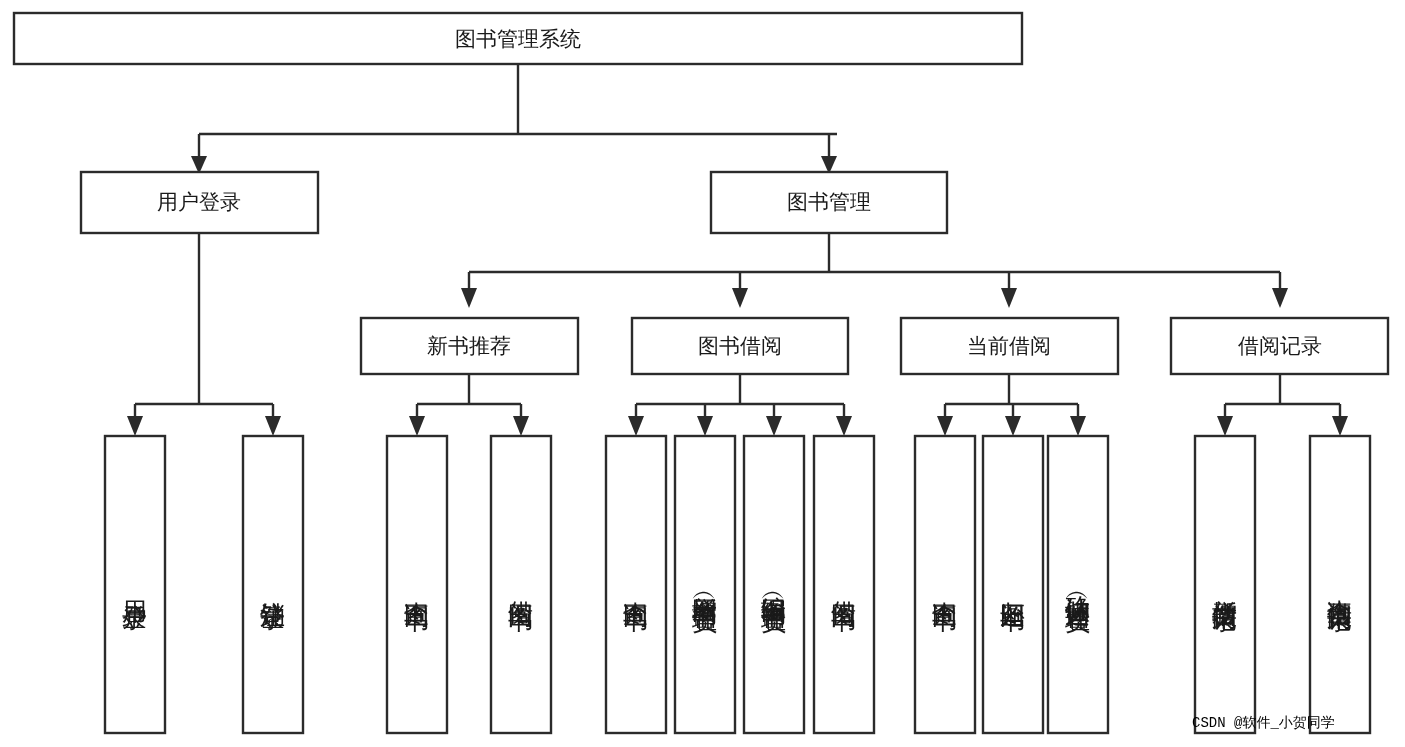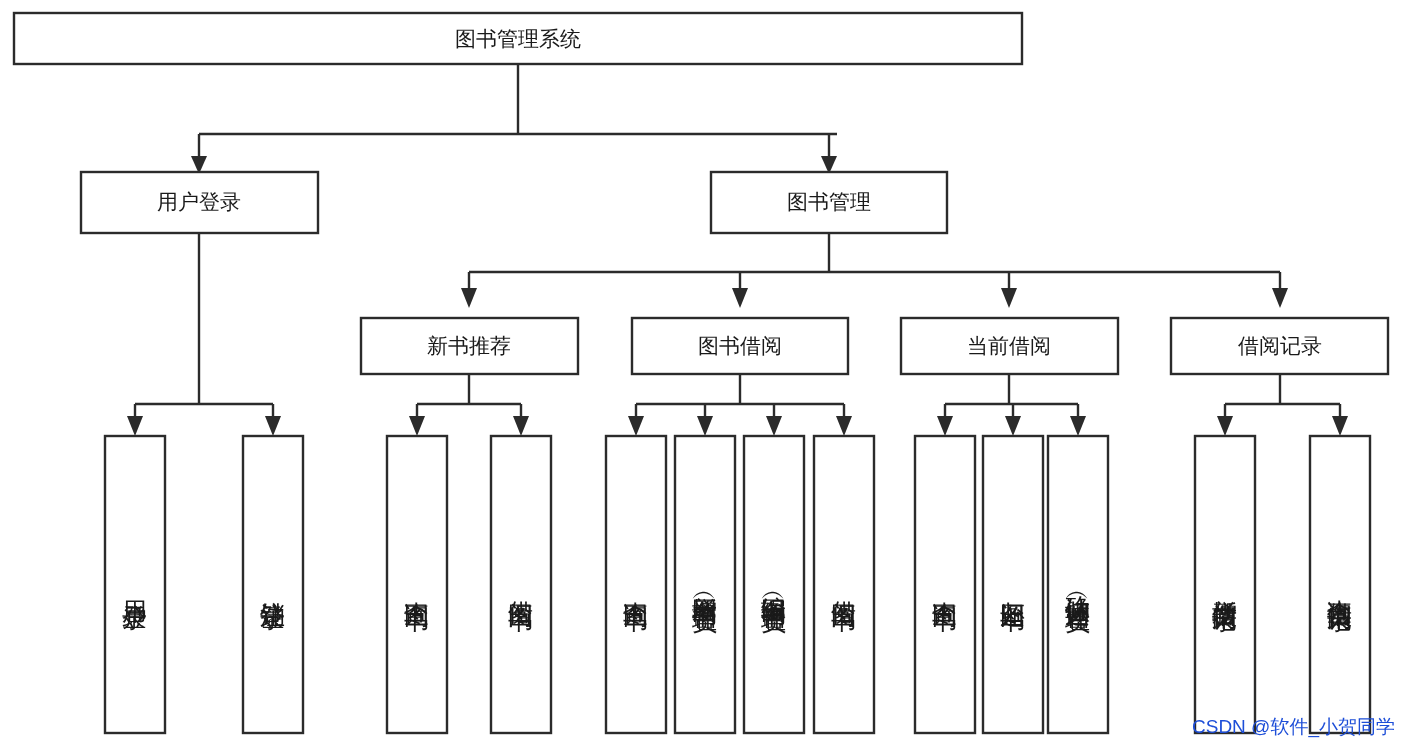--- a/index.html
+++ b/index.html
@@ -60,23 +60,23 @@
     display: flex;
     align-items: center;
     justify-content: center;
     text-align: center;
     white-space: nowrap;
     user-select: none;
     pointer-events: none;
   }
   .watermark {
     position: absolute;
-    font-family: Liberation Sans, sans-serif;
-    font-size: 19px;
-    color: #1d4ed8;
+    font-family: Liberation Mono, monospace;
+    font-size: 14px;
+    color: #000000;
     white-space: nowrap;
     user-select: none;
   }
 </style>
 </head>
 <body>
 
 <div id="diagram-root">
 
   <svg class="diagram-canvas" viewBox="0 0 1405 747" xmlns="http://www.w3.org/2000/svg">

